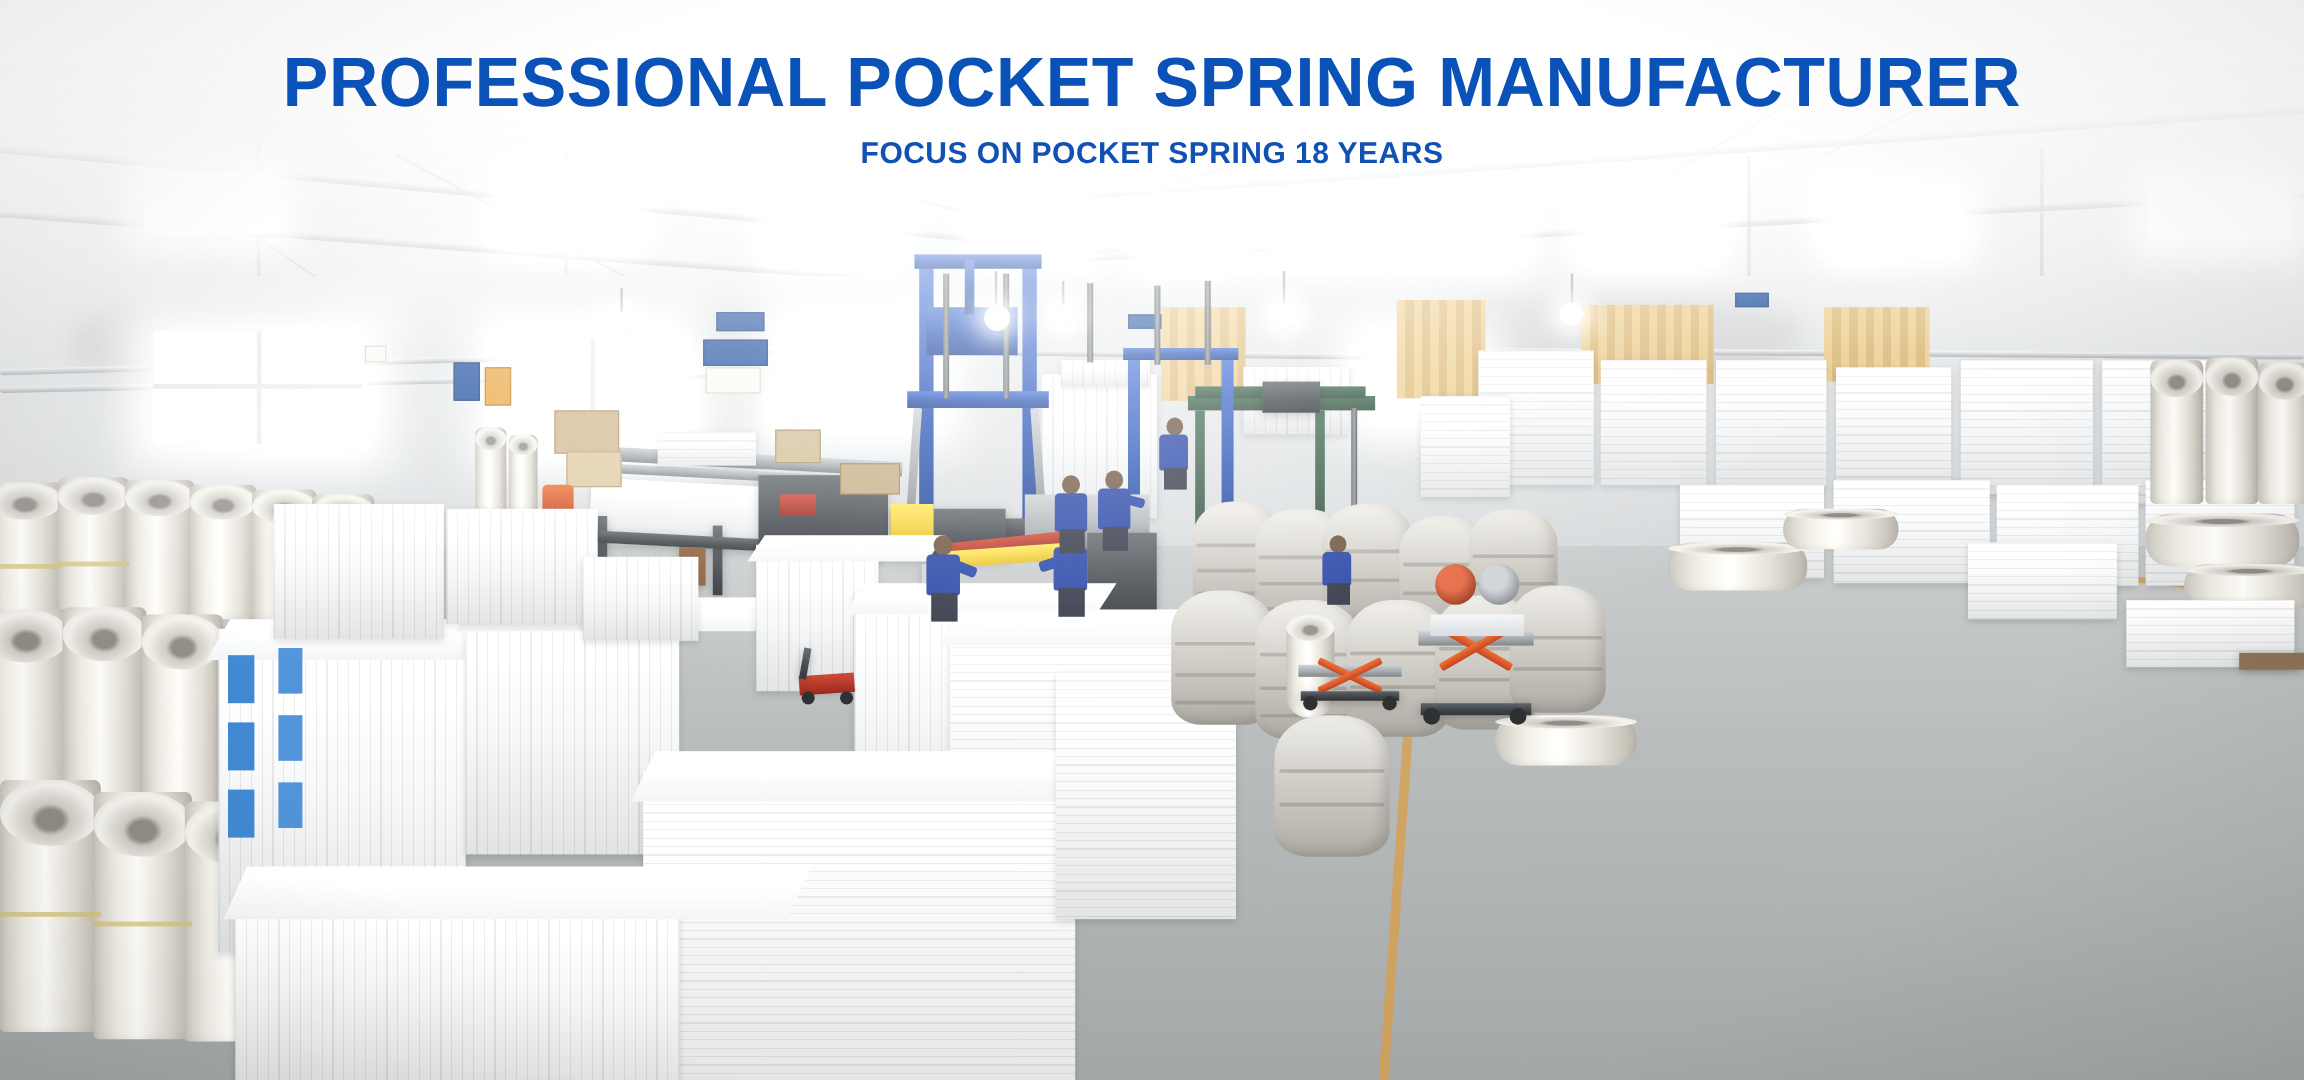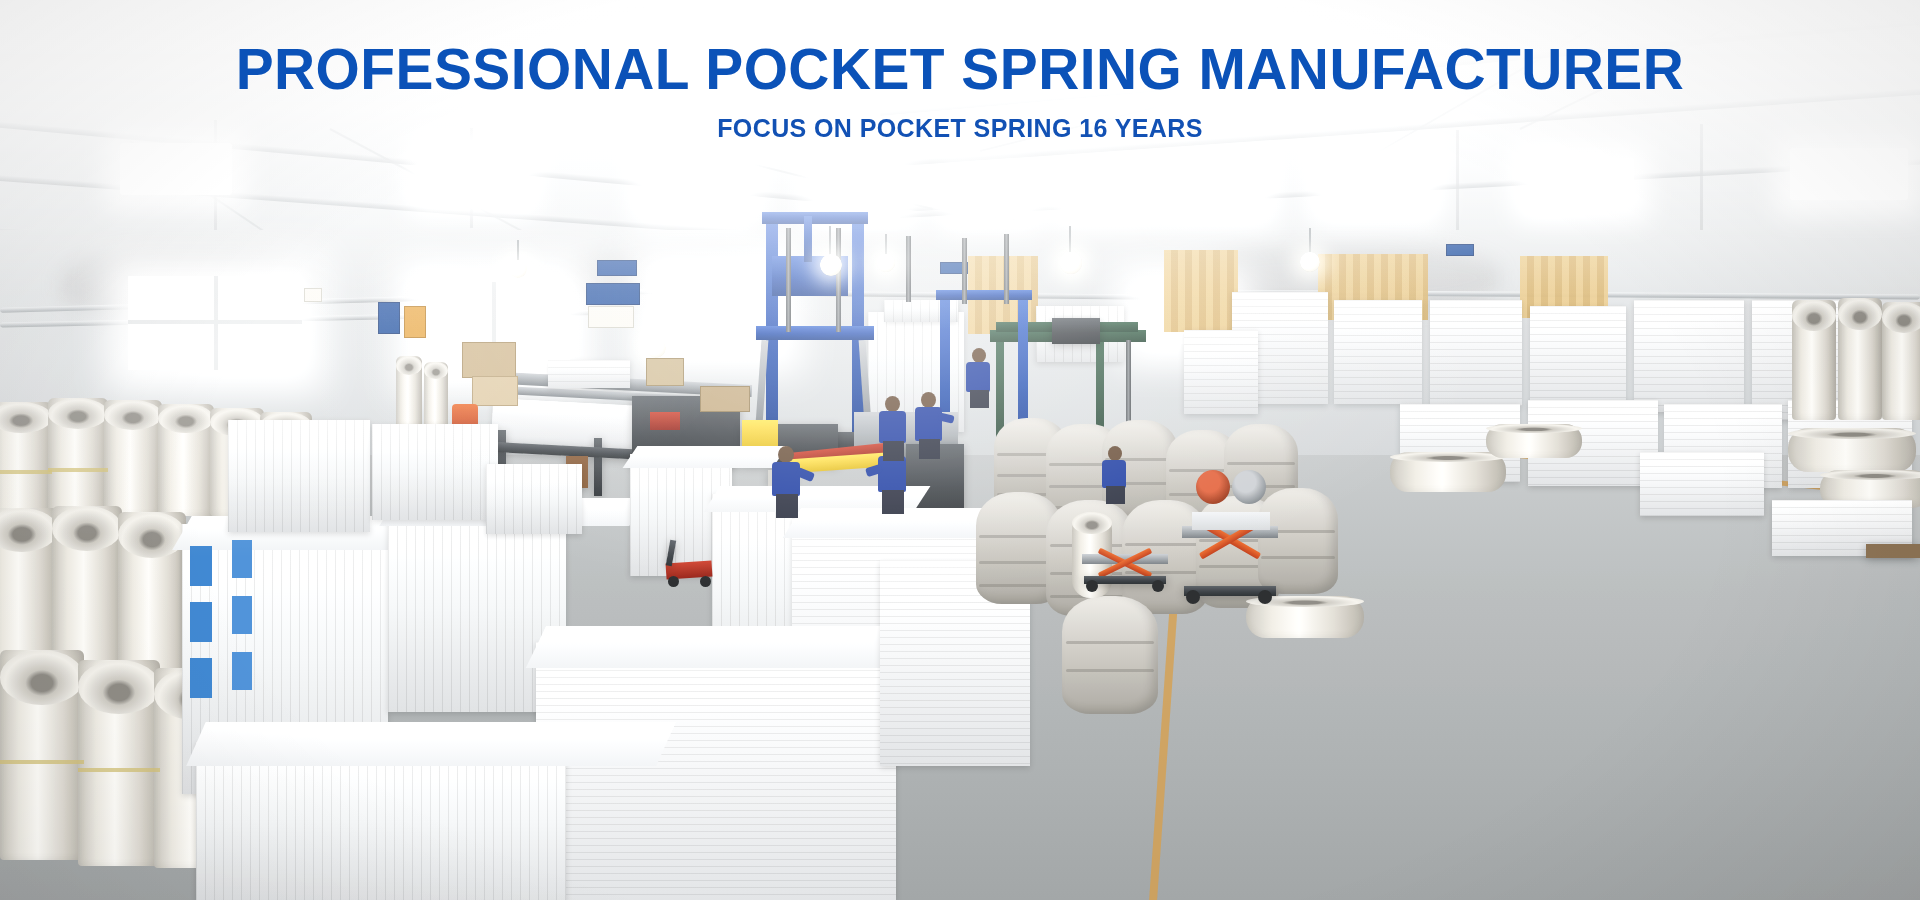--- a/index.html
+++ b/index.html
@@ -668,16 +668,16 @@
     <div class="stack lines" style="left:1772px; top:500px; width:140px; height:56px;"></div>
     <div class="machine-dark" style="left:1866px; top:544px; width:54px; height:14px; background:#8c7050;"></div>
 
     <div class="haze-global"></div>
     <div class="haze-top"></div>
     <div class="vignette"></div>
   </div>
 
   <div class="headline-wrap">
     <h1 class="headline">PROFESSIONAL POCKET SPRING MANUFACTURER</h1>
-    <p class="subhead">FOCUS ON POCKET SPRING 16 YEARS</p>
+    <p class="subhead">FOCUS ON POCKET SPRING 18 YEARS</p>
   </div>
 
 </div>
 
 </body></html>

